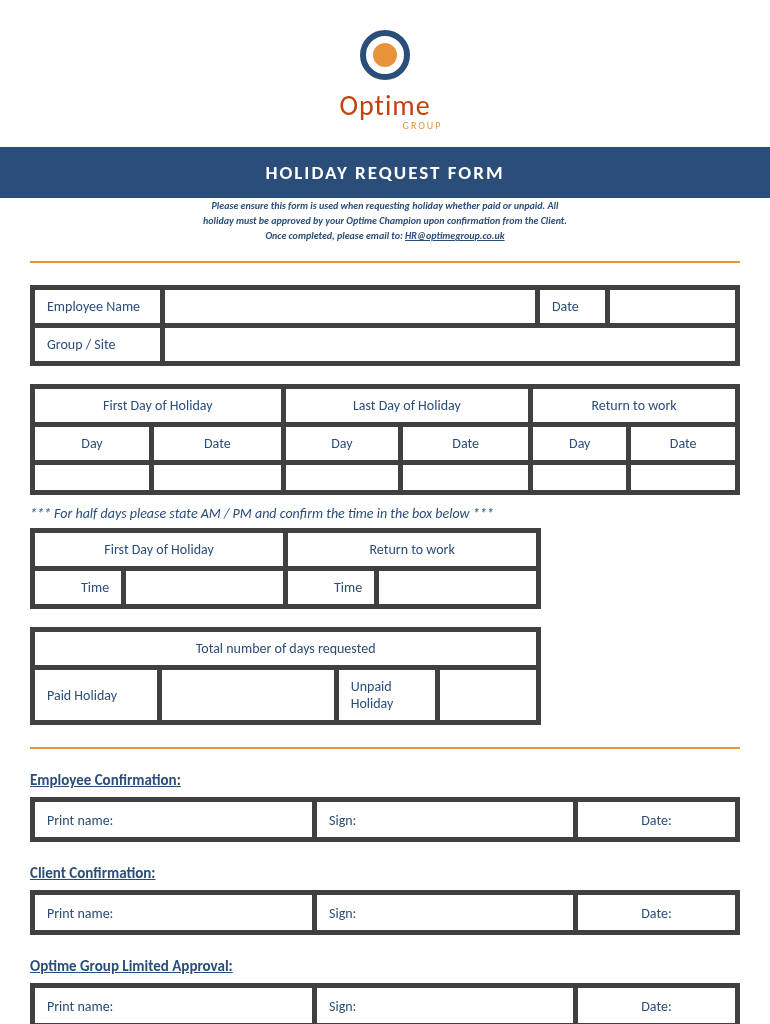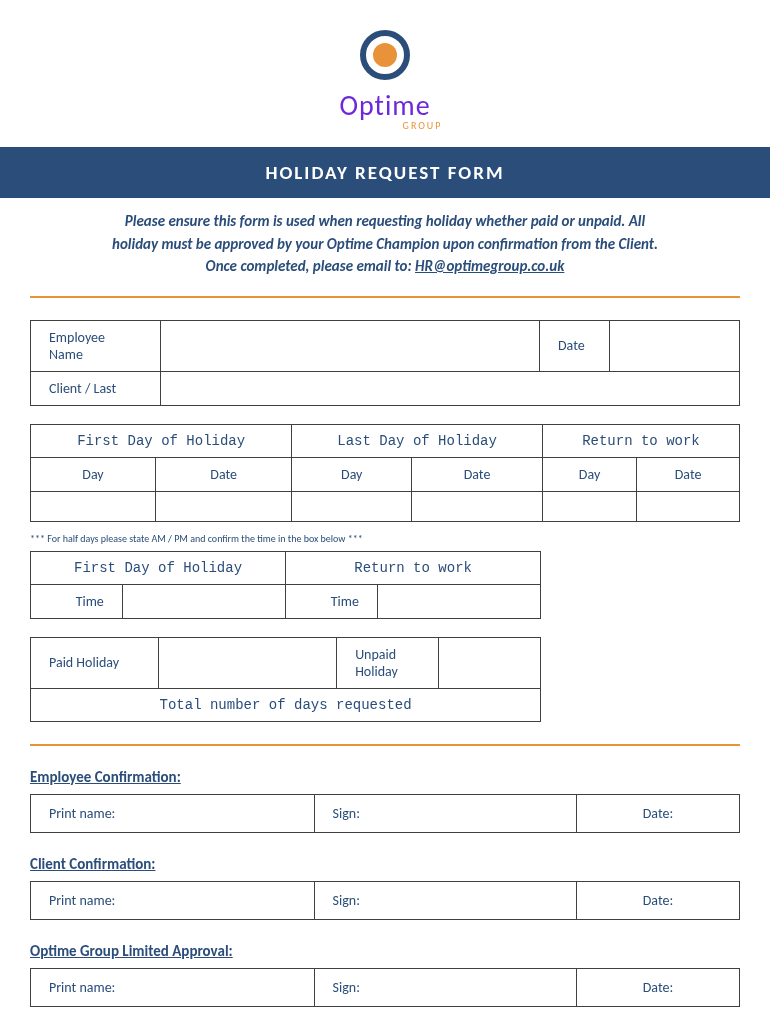--- a/index.html
+++ b/index.html
@@ -2,31 +2,31 @@
 <html><head>
   <meta charset="utf-8">
   <style>
     * { margin: 0; padding: 0; box-sizing: border-box; }
     body { font-family: Calibri, Arial, sans-serif; width: 770px; background: #fff; color: #2a4d7a; }
     .page { padding: 20px 30px; }
     .logo-area { text-align: center; padding: 10px 0 15px; }
     .logo-circle { display: inline-block; width: 50px; height: 50px; position: relative; }
     .logo-outer { position: absolute; width: 50px; height: 50px; border: 6px solid #2a4d7a; border-radius: 50%; }
     .logo-inner { position: absolute; width: 24px; height: 24px; background: #e8933a; border-radius: 50%; top: 13px; left: 13px; }
-    .logo-text { font-size: 28px; font-weight: 500; color: #6d28d9; margin-top: 4px; letter-spacing: 1px; }
+    .logo-text { font-size: 28px; font-weight: 500; color: #c2410c; margin-top: 4px; letter-spacing: 1px; }
     .logo-sub { font-size: 10px; color: #e8933a; letter-spacing: 2px; display: block; margin-top: -4px; margin-left: 75px; }
     .title-bar { background: #2a4d7a; color: #fff; text-align: center; padding: 14px 0; font-size: 19px; font-weight: bold; letter-spacing: 2px; margin: 0 -30px; }
-    .instructions { text-align: center; font-style: italic; font-weight: bold; color: #2a4d7a; font-size: 15px; padding: 12px 20px 16px; line-height: 1.5; }
+    .instructions { text-align: center; font-style: italic; font-weight: bold; color: #2a4d7a; font-size: 10px; padding: 0 20px 16px; line-height: 1.5; }
     .instructions .email { text-decoration: underline; }
     .orange-line { border: none; border-top: 2px solid #e8933a; margin: 2px 0 22px; }
     .orange-line.bottom { margin: 22px 0; }
     table { border-collapse: collapse; width: 100%; margin-bottom: 18px; }
-    td, th { border: 1px solid #404040; padding: 8px 18px; font-size: 14px; font-weight: normal; text-align: left; color: #2a4d7a; }
-    th { text-align: center; font-family: Liberation Mono, monospace; }
-    .note { font-size: 10px; color: #2a4d7a; margin-bottom: 6px; margin-top: -8px; }
+    td, th { border: 5px solid #404040; padding: 8px 12px; font-size: 14px; font-weight: normal; text-align: left; color: #2a4d7a; }
+    th { text-align: center; }
+    .note { font-size: 14px; color: #2a4d7a; margin-bottom: 6px; margin-top: -8px; font-style: italic; }
     .section-heading { font-weight: bold; text-decoration: underline; font-size: 15px; color: #2a4d7a; margin-bottom: 8px; margin-top: 22px; }
     .t1 td:nth-child(1) { width: 130px; }
     .t1 td:nth-child(3) { width: 70px; }
     .t1 td:nth-child(4) { width: 130px; }
     .t2 th, .t2 td { text-align: center; }
     .t2 td { height: 30px; }
     .t3 { width: 72%; }
     .t3 td, .t3 th { text-align: right; }
     .t3 th { text-align: center; }
     .t3 .tcell { padding-left: 10px; }
@@ -66,21 +66,21 @@
 
   <table class="t1">
     <tbody>
         <tr>
       <td>Employee Name</td>
       <td></td>
       <td>Date</td>
       <td></td>
     </tr>
     <tr>
-      <td>Client / Last</td>
+      <td>Group / Site</td>
       <td colspan="3"></td>
     </tr>
   </tbody>
     </table>
 
   <table class="t2">
     <tbody>
         <tr>
       <th colspan="2">First Day of Holiday</th>
       <th colspan="2">Last Day of Holiday</th>
@@ -118,27 +118,27 @@
       <td style="width:32%"></td>
       <td class="tcell" style="width:18%">Time</td>
       <td style="width:32%"></td>
     </tr>
   </tbody>
     </table>
 
   <table class="t4">
     <tbody>
         <tr>
+      <th colspan="4">Total number of days requested</th>
+    </tr>
+    <tr>
       <td>Paid Holiday</td>
       <td></td>
       <td>Unpaid Holiday</td>
       <td></td>
-    </tr>
-    <tr>
-      <th colspan="4">Total number of days requested</th>
     </tr>
   </tbody>
     </table>
 
   <hr class="orange-line bottom">
 
   <div class="section-heading">Employee Confirmation:</div>
   <table class="conf">
     <tbody>
         <tr>

